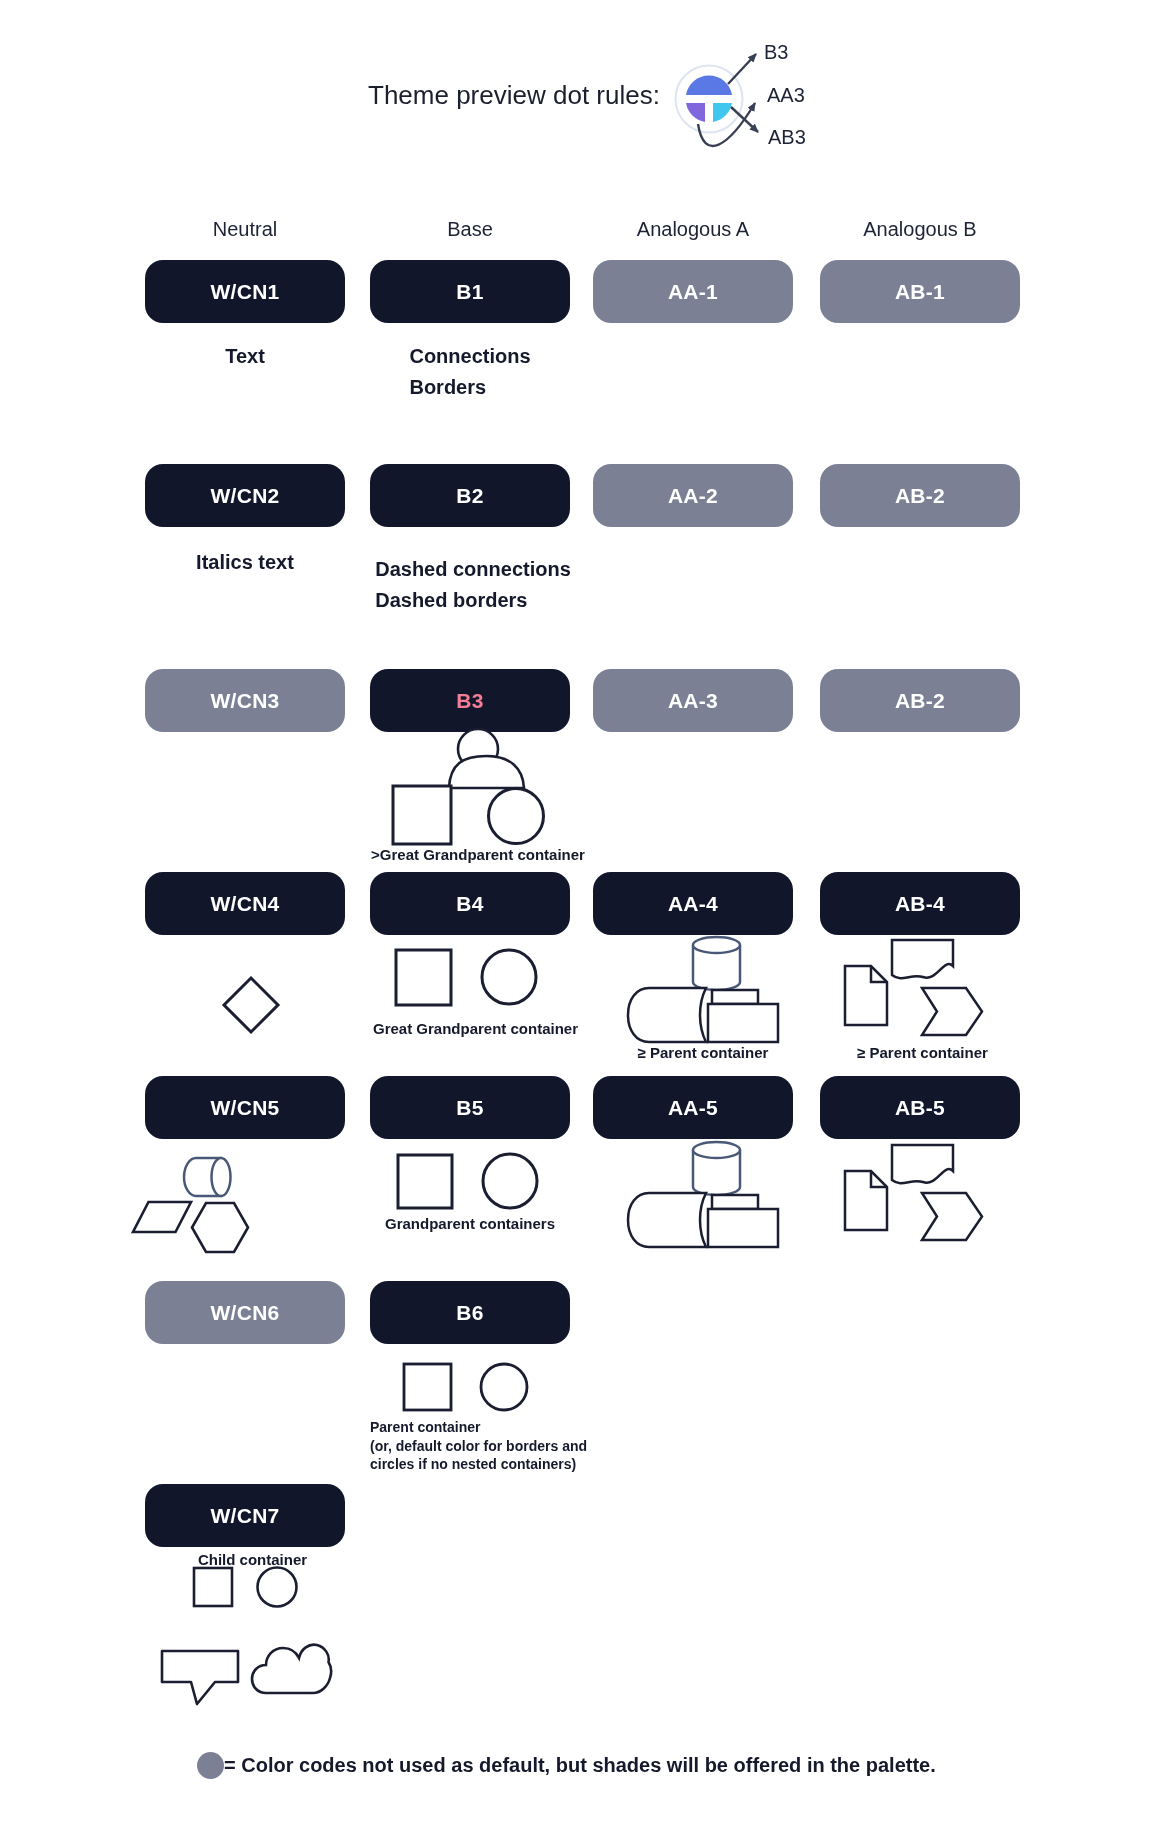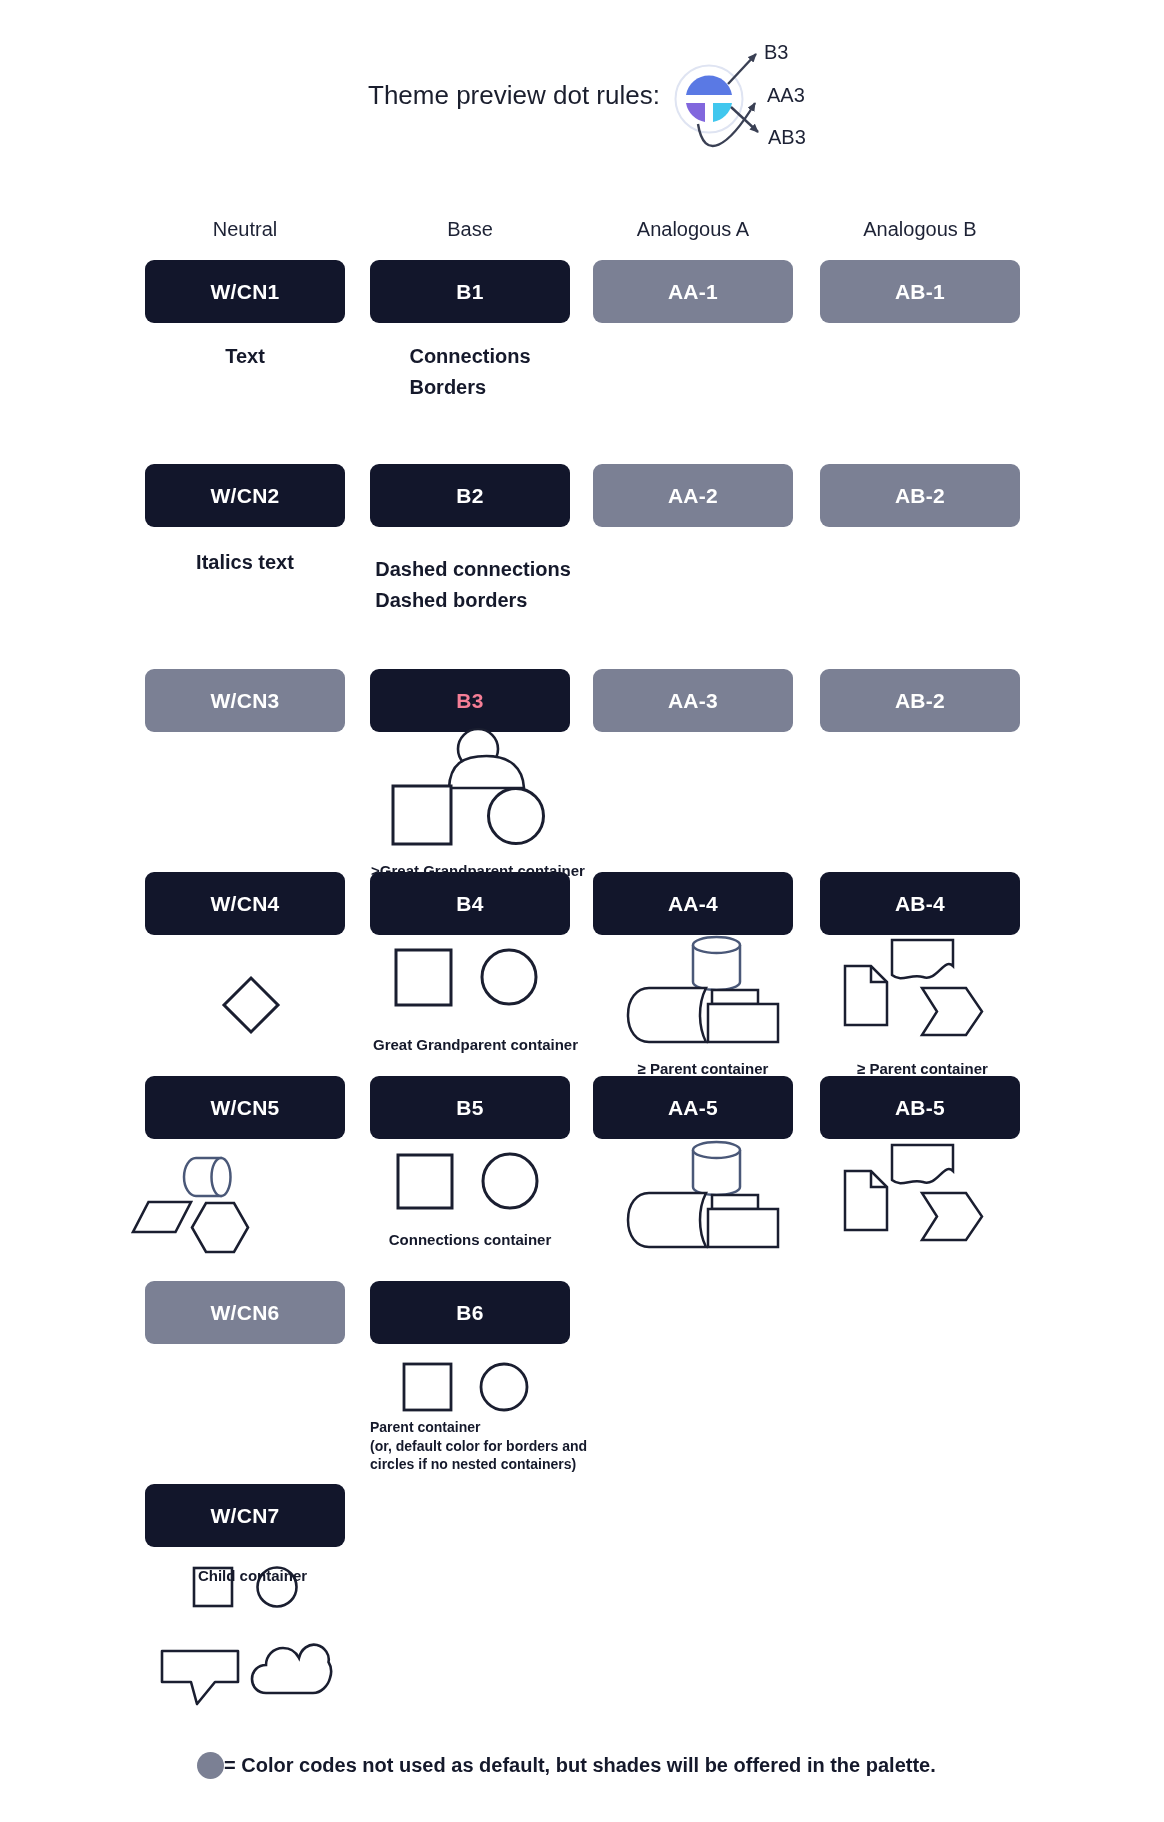--- a/index.html
+++ b/index.html
@@ -7,34 +7,34 @@
           font-family:"Liberation Sans",sans-serif;overflow:hidden;}
   .abs{position:absolute;}
 
   .title{left:368px;top:80px;font-size:26px;font-weight:500;color:#1b1f2e;}
 
   .dot-label{font-size:20px;color:#1d2235;line-height:22px;}
 
   .col-header{top:218px;width:200px;text-align:center;font-size:20px;
               font-weight:normal;color:#1d2235;}
 
-  .swatch{width:200px;height:63px;border-radius:9px;display:flex;
+  .swatch{width:200px;height:63px;border-radius:18px;display:flex;
           align-items:center;justify-content:center;}
   .swatch.dark{background:#12162B;}
   .swatch.gray{background:#7B8094;}
   .swatch span{font-size:21px;font-weight:bold;color:#ffffff;letter-spacing:.3px;}
   .swatch.pink span{color:#F57E96;}
 
   .c1{left:145px}.c2{left:370px}.c3{left:593px}.c4{left:820px}
   .r1{top:260px}.r2{top:464px}.r3{top:669px}.r4{top:872px}
   .r5{top:1076px}.r6{top:1281px}.r7{top:1484px}
 
   .cap{font-weight:bold;color:#15192B;}
   .cap-lg{font-size:20px;line-height:31px;}
-  .cap-sm{font-size:15px;line-height:17px;margin-top:16px;}
+  .cap-sm{font-size:15px;line-height:17px;}
   .cap-xs{font-size:14px;line-height:18.5px;}
   .center{text-align:center;}
   .inner-left{display:inline-block;text-align:left;}
 
   svg.overlay{left:0;top:0;pointer-events:none;}
 
   .legend{left:197px;top:1752px;display:flex;align-items:center;}
   .legend-dot{width:27px;height:27px;border-radius:50%;background:#7B8094;flex:0 0 auto;}
   .legend-text{font-size:20px;font-weight:bold;color:#15192B;}
 </style>
@@ -227,21 +227,21 @@
   </div>
 
   <div class="abs cap cap-sm center" style="left:368px;top:846px;width:220px">&gt;Great Grandparent container</div>
 
   <div class="abs cap cap-sm center" style="left:368px;top:1020px;width:215px">Great Grandparent container</div>
 
   <div class="abs cap cap-sm center" style="left:593px;top:1044px;width:220px">≥ Parent container</div>
 
   <div class="abs cap cap-sm center" style="left:820px;top:1044px;width:205px">≥ Parent container</div>
 
-  <div class="abs cap cap-sm center" style="left:370px;top:1215px;width:200px">Connections container</div>
+  <div class="abs cap cap-sm center" style="left:370px;top:1215px;width:200px">Grandparent containers</div>
 
   <div class="abs cap cap-xs" style="left:370px;top:1418px;width:240px">
     <div>Parent container</div>
     <div>(or, default color for borders and</div>
     <div>circles if no nested containers)</div>
   </div>
 
   <div class="abs cap cap-sm center" style="left:145px;top:1551px;width:215px">Child container</div>
 
   <div class="abs legend">

